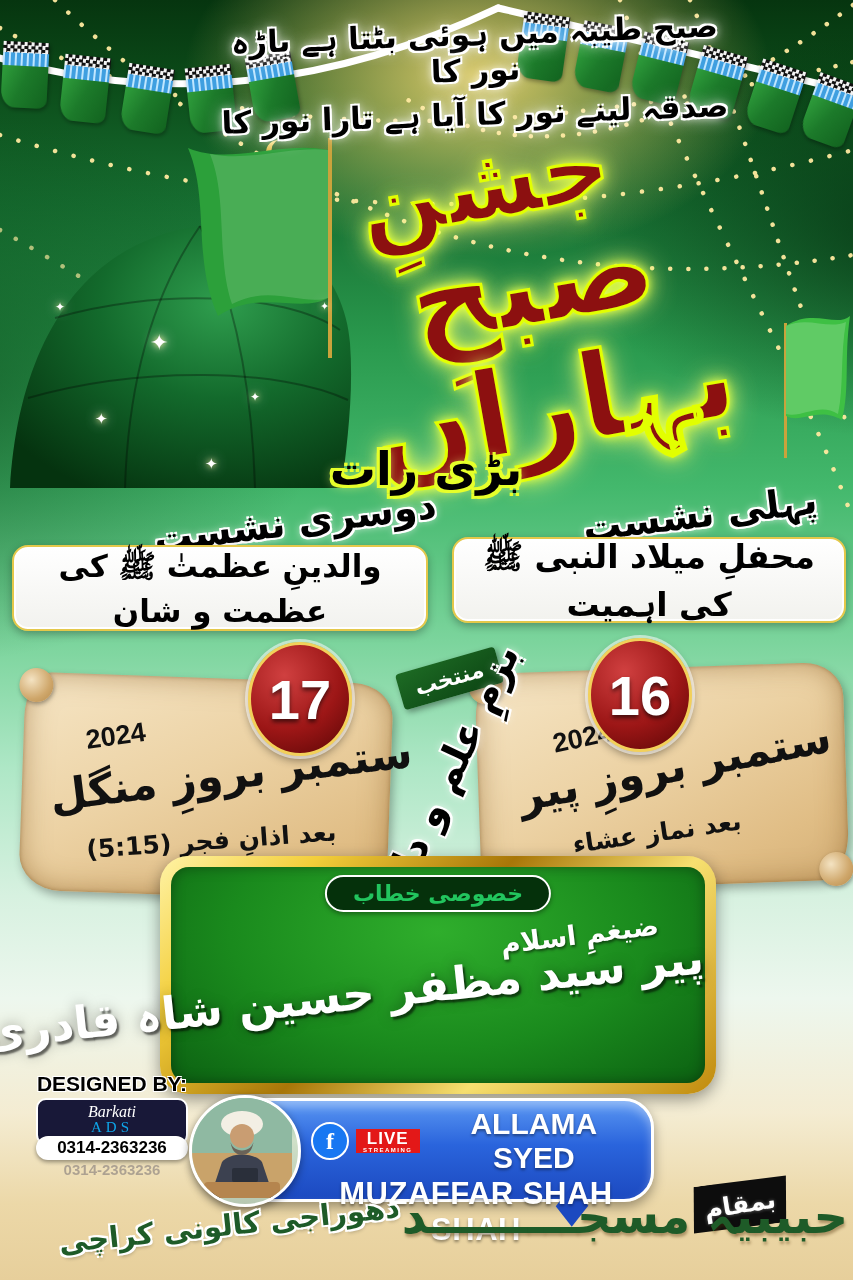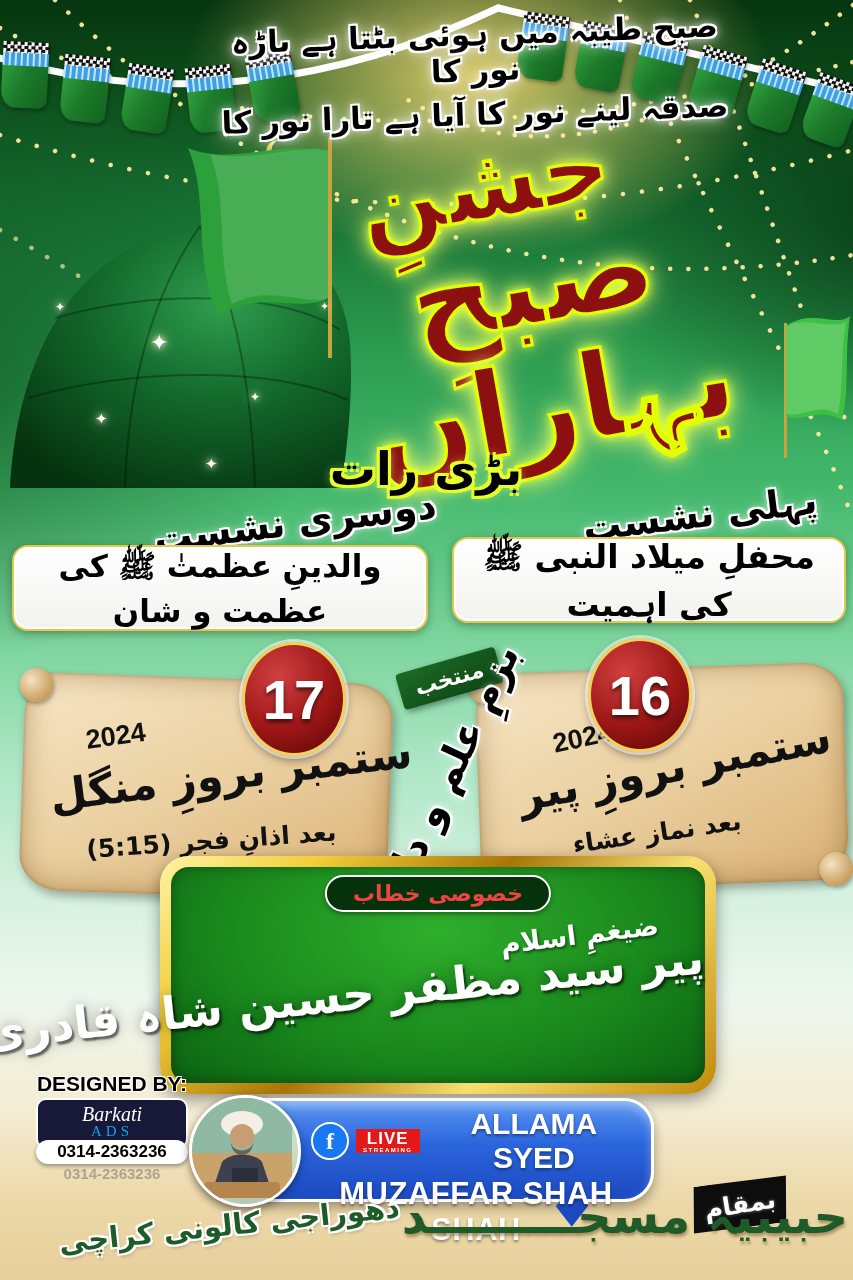--- a/index.html
+++ b/index.html
@@ -61,21 +61,21 @@
   .scroll::before{width:34px;height:34px;left:-6px;top:-4px;}
   .scroll::after{width:34px;height:34px;right:-4px;bottom:-6px;}
   .scr-right{left:478px;top:668px;width:368px;height:218px;transform:rotate(-2deg);}
   .scr-left{left:22px;top:678px;width:368px;height:218px;transform:rotate(2deg);}
   .day-badge{position:absolute;width:98px;height:108px;border-radius:50%;
     background:radial-gradient(circle at 34% 28%,#d04040,#9c1616 55%,#5f0707 95%);
     border:3px solid #f2d05a;box-shadow:0 0 0 3px rgba(255,255,255,.55), 0 4px 10px rgba(0,0,0,.45);
     display:flex;align-items:center;justify-content:center;}
   .day-badge span{font-size:56px;font-weight:bold;color:#fff;text-shadow:0 3px 4px rgba(0,0,0,.6);font-family:"Liberation Sans",sans-serif;}
   .db-right{left:588px;top:638px;}
-  .db-left{left:242px;top:642px;}
+  .db-left{left:248px;top:642px;}
   .scr-year{position:absolute;font-family:"Liberation Sans",sans-serif;font-size:27px;font-weight:bold;color:#111;transform:rotate(-10deg);}
   .scr-line{position:absolute;font-size:43px;font-weight:bold;color:#111;transform:rotate(-9deg);white-space:nowrap;}
   .scr-time{position:absolute;font-size:25px;font-weight:bold;color:#111;transform:rotate(-6deg);white-space:nowrap;}
 
   
   .muntakhab{left:398px;top:660px;padding:6px 16px;background:linear-gradient(160deg,#1d6b24,#0c4413);
     color:#fff;font-size:22px;font-weight:bold;transform:rotate(-16deg);border-radius:4px;
     box-shadow:2px 3px 6px rgba(0,0,0,.4);}
   .bazm{left:310px;top:690px;width:260px;height:200px;display:flex;align-items:center;justify-content:center;}
   .bazm div{transform:rotate(-65deg);font-size:40px;font-weight:bold;color:#000;white-space:nowrap;
@@ -83,33 +83,33 @@
 
   
   .plaque{left:160px;top:856px;width:556px;height:238px;border-radius:28px;
     background:linear-gradient(135deg,#fff3a6 0%,#f3ce3a 20%,#a87608 45%,#f7e070 68%,#c08a0c 100%);
     padding:11px;box-sizing:border-box;box-shadow:0 5px 16px rgba(0,0,0,.4);}
   .plaque-inner{width:100%;height:100%;border-radius:18px;position:relative;
     background:radial-gradient(ellipse at 50% 30%,#2fae2c 0%,#1a8a1d 55%,#0c6112 100%);
     box-shadow:inset 0 0 14px rgba(0,0,0,.35);}
   .khitab-pill{position:absolute;left:50%;top:8px;transform:translateX(-50%);
     background:#05310b;border:2px solid #fff;border-radius:22px;padding:4px 26px;
-    color:#ef4444;font-size:22px;font-weight:bold;white-space:nowrap;box-shadow:0 2px 5px rgba(0,0,0,.4);}
+    color:#22c55e;font-size:22px;font-weight:bold;white-space:nowrap;box-shadow:0 2px 5px rgba(0,0,0,.4);}
   .honorific{position:absolute;right:46px;top:52px;color:#fff;font-size:27px;font-weight:bold;
     transform:rotate(-7deg);text-shadow:1px 2px 3px rgba(0,0,0,.55);}
   .speaker-name{position:absolute;left:0;right:0;top:92px;text-align:center;transform:rotate(-6deg);
     color:#fff;font-size:45px;font-weight:bold;white-space:nowrap;
     text-shadow:2px 3px 2px rgba(0,0,0,.55),0 0 14px rgba(0,0,0,.35);}
 
   
   .designer{left:36px;top:1072px;width:152px;text-align:center;font-family:"Liberation Sans",sans-serif;}
   .designer .dhead{font-size:21px;font-weight:bold;color:#000;
     text-shadow:-1px -1px 0 #fff,1px -1px 0 #fff,-1px 1px 0 #fff,1px 1px 0 #fff;}
   .designer .dbox{margin-top:2px;background:#181838;border:2px solid #fff;border-radius:10px;padding:4px 6px 8px;}
-  .designer .dbrand{font-family:"Liberation Serif",serif;font-style:italic;color:#fff;font-size:20px;line-height:1;}
+  .designer .dbrand{font-family:"Liberation Serif",serif;font-style:italic;color:#fff;font-size:16px;line-height:1;}
   .designer .dbrand2{font-family:"Liberation Serif",serif;color:#0ea5e9;font-size:15px;letter-spacing:4px;line-height:1;}
   .designer .dphone{margin-top:-9px;background:#fff;border-radius:12px;padding:2px 4px;
     font-size:17px;font-weight:bold;color:#000;box-shadow:0 2px 4px rgba(0,0,0,.4);}
   .designer .dreflect{font-size:15px;font-weight:bold;color:rgba(20,20,60,.3);margin-top:1px;}
 
   
   .live-banner{left:196px;top:1098px;width:452px;height:98px;border-radius:46px 30px 30px 46px;
     background:linear-gradient(180deg,#5a97f2 0%,#2a64dc 45%,#1c49c0 100%);
     border:3px solid #fff;box-shadow:0 5px 12px rgba(0,0,0,.35), inset 0 6px 10px rgba(255,255,255,.35);}
   .live-banner .tail{position:absolute;left:360px;bottom:-20px;width:26px;height:26px;background:#1c49c0;transform:rotate(52deg) skew(14deg);}

